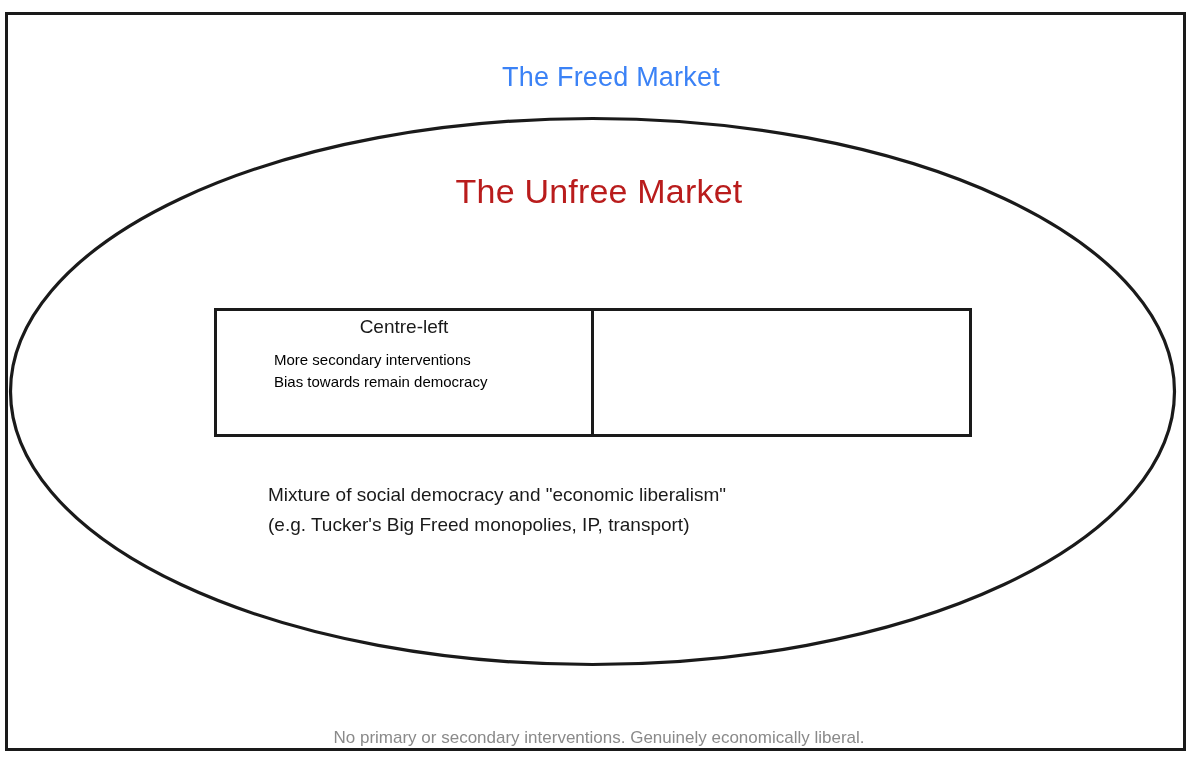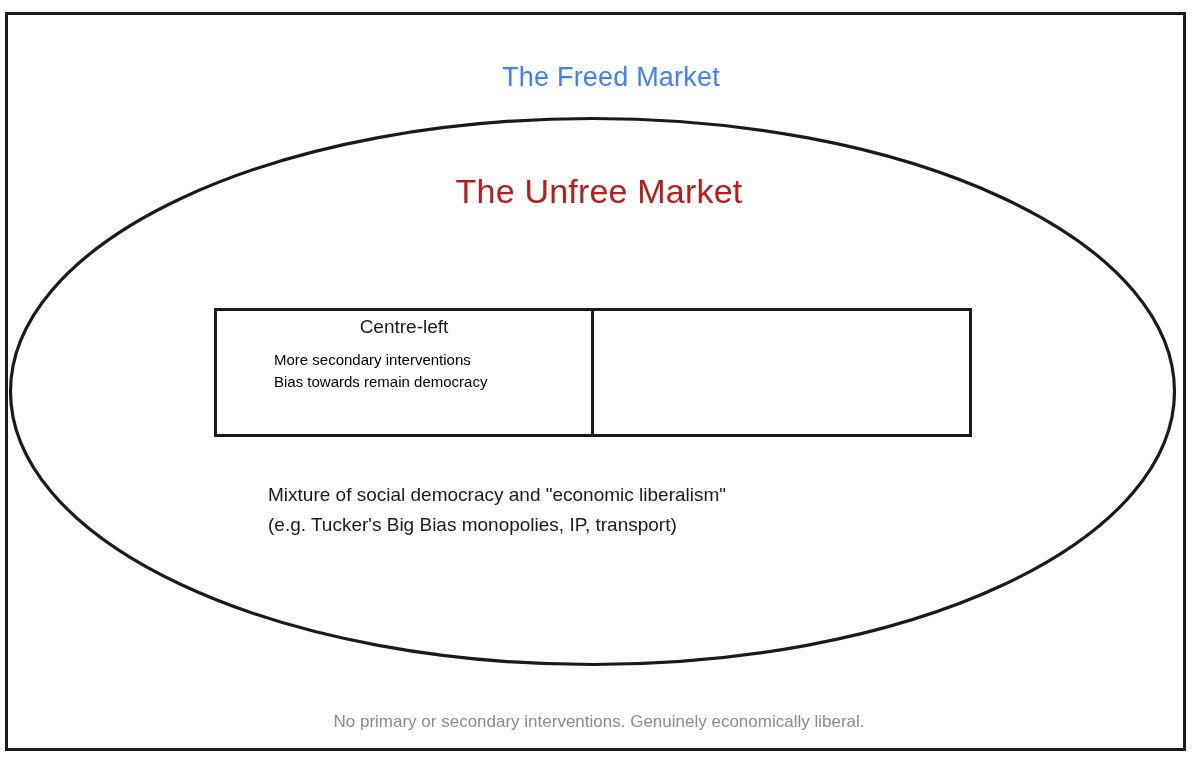--- a/index.html
+++ b/index.html
@@ -63,21 +63,21 @@
     text-align: center;
     font-size: 34px;
     color: #b91c1c;
     letter-spacing: 0.2px;
     white-space: nowrap;
   }
 
   #bottom-caption {
     position: absolute;
     left: 0;
-    top: 712px;
+    top: 728px;
     width: 1198px;
     text-align: center;
     font-size: 17px;
     color: #8a8a8a;
     white-space: nowrap;
   }
 
   
   #quadrant-table {
     position: absolute;
@@ -156,18 +156,18 @@
       </div>
     </div>
 
     <div class="table-cell right">
     </div>
 
   </div>
 
   <div id="main-paragraph">
     <span class="line">Mixture of social democracy and "economic liberalism"</span>
-    <span class="line">(e.g. Tucker's Big Bias monopolies, IP, transport)</span>
+    <span class="line">(e.g. Tucker's Big Freed monopolies, IP, transport)</span>
   </div>
 
   <div id="bottom-caption">No primary or secondary interventions. Genuinely economically liberal.</div>
 
 </div>
 
 </body></html>

